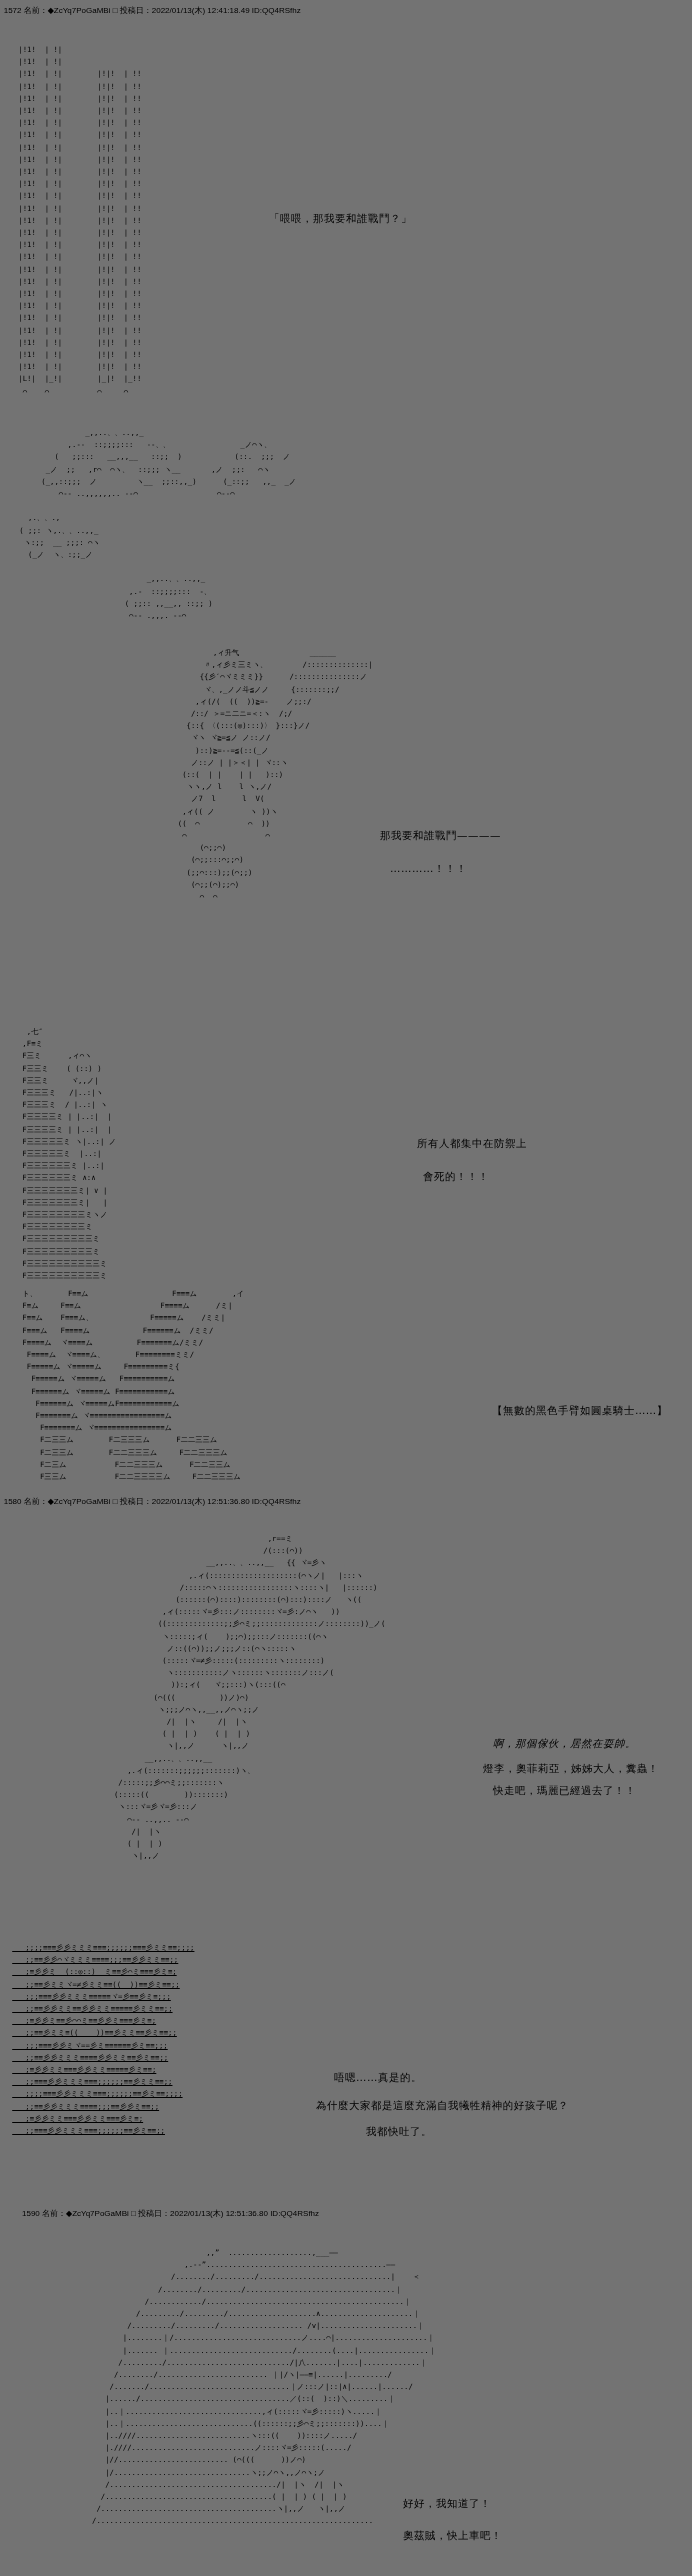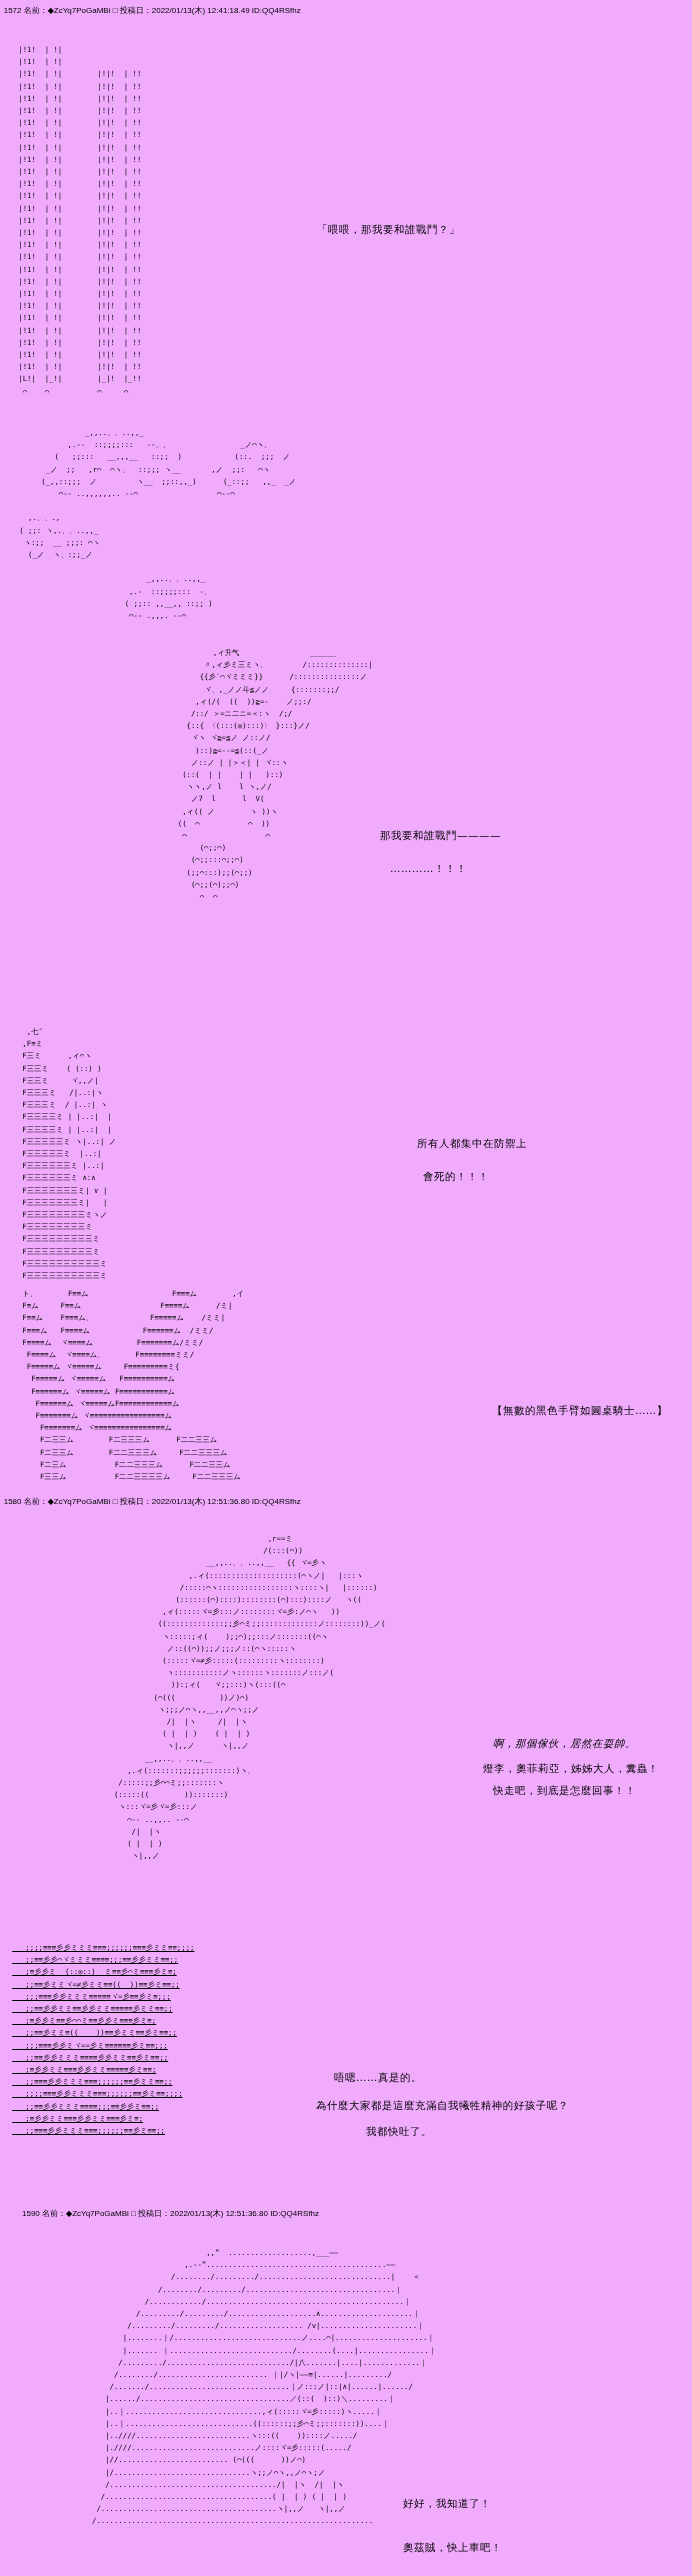--- a/index.html
+++ b/index.html
@@ -1,16 +1,16 @@
 <!DOCTYPE html>
 <html style="font-size:9.8px"><head>
 <meta charset="utf-8">
 <style>
   html,body{margin:0;padding:0;background:#ffffff;}
-  #page{position:relative;width:693px;height:2576px;background:#f0abfc;overflow:hidden;
+  #page{position:relative;width:693px;height:2576px;background:#737373;overflow:hidden;
         font-family:"DejaVu Sans",sans-serif;color:#000;}
   .post-header{position:absolute;font-family:"Liberation Sans","DejaVu Sans",sans-serif;
         font-size:8px;color:#000;white-space:nowrap;}
   pre.aa{position:absolute;margin:0;font-family:"DejaVu Sans Mono","Liberation Mono",monospace;
         font-size:7.3px;line-height:12.2px;color:#000;white-space:pre;}
   .dialogue{position:absolute;font-size:10.4px;color:#000;white-space:nowrap;
         font-family:"DejaVu Sans",sans-serif;letter-spacing:0.6px;}
 </style>
 </head>
 <body>
@@ -42,21 +42,21 @@
 |!1!  | !|        |!|!  | !!
 |!1!  | !|        |!|!  | !!
 |!1!  | !|        |!|!  | !!
 |!1!  | !|        |!|!  | !!
 |!1!  | !|        |!|!  | !!
 |!1!  | !|        |!|!  | !!
 |!1!  | !|        |!|!  | !!
 |L!|  |_!|        |_|!  |_!!
  ⌒    ⌒           ⌒     ⌒</pre>
 
-  <div class="dialogue" style="left:269px;top:223px;margin-left:48px;">「喂喂，那我要和誰戰鬥？」</div>
+  <div class="dialogue" style="left:269px;top:212px;">「喂喂，那我要和誰戰鬥？」</div>
 
   <pre class="aa" style="left:6.1px;top:427px;">                  _,,..、、..,,_
               ,.-‐  ::;;;;:::   ‐-、、                _ノ⌒ヽ、
            (   ;;:::   __,,,__   ::;;  )            (::.  ;;;  ノ
          _ノ  ;;   ,r⌒  ⌒ヽ、  ::;;; ヽ__       ,ノ  ;;:   ⌒ヽ
         (_,,::;;;  ノ         ヽ__  ;;::,,_)      (_::;;   ,,_  _ノ
             ⌒‐- ..,,,,,,.. -‐⌒                  ⌒--⌒
 
      ,.、、.,
    ( ;;: ヽ,.、、..,,_
@@ -162,21 +162,21 @@
       /:::::;;彡⌒⌒ミ;;:::::::ヽ
      (:::::((        )):::::::)
       ヽ:::ヾ=彡ヾ=彡:::ノ
         ⌒‐- ..,,.. -‐⌒
          /|  |ヽ
         ( |  | )
          ヽ|,,ノ</pre>
 
   <div class="dialogue" style="left:493px;top:1737px;font-style:italic;">啊，那個傢伙，居然在耍帥。</div>
   <div class="dialogue" style="left:483px;top:1762px;">燈李，奧菲莉亞，姊姊大人，糞蟲！</div>
-  <div class="dialogue" style="left:493px;top:1784px;">快走吧，到底是怎麼回事！！</div>
+  <div class="dialogue" style="left:493px;top:1784px;">快走吧，瑪麗已經過去了！！</div>
 
   <pre class="aa" style="left:12.2px;top:1942px;text-decoration:underline;">   ;;;;≡≡≡彡彡ミミミ≡≡≡;;;;;;≡≡≡彡ミミ≡≡;;;;
    ;;≡≡彡彡⌒ヾミミミ≡≡≡≡;;;≡≡彡彡ミミ≡≡;;
    ;≡彡彡ミ  (::◎::)  ミ≡≡彡⌒ミ≡≡≡彡ミ≡;
    ;;≡≡彡ミミヾ=≠彡ミミ≡≡((  ))≡≡彡ミ≡≡;;
    ;;;≡≡≡彡彡ミミミ≡≡≡≡≡ヾ=彡≡≡彡ミ≡;;;
    ;;≡≡彡彡ミミ≡≡彡彡ミミ≡≡≡≡≡彡ミミ≡≡;;
    ;≡彡彡ミ≡≡彡⌒⌒ミ≡≡彡彡ミ≡≡≡彡ミ≡;
    ;;≡≡彡ミミ≡((    ))≡≡彡ミミ≡≡彡ミ≡≡;;
    ;;;≡≡≡彡彡ミヾ==彡ミ≡≡≡≡≡≡彡ミ≡≡;;;
@@ -212,16 +212,16 @@
    |..////..........................ヽ:::((    ))::::ノ...../
    |.////............................ノ::::ヾ=彡:::::(...../
    |//......................... (⌒(((      ))ノ⌒)
    |/...............................ヽ;;ノ⌒ヽ,,ノ⌒ヽ;ノ
    /....................................../|  |ヽ  /|  |ヽ
   /......................................( |  | ) ( |  | )
  /........................................ヽ|,,ノ   ヽ|,,ノ
 /...............................................................</pre>
 
   <div class="dialogue" style="left:403px;top:2497px;font-family:Liberation Serif, serif;">好好，我知道了！</div>
-  <div class="dialogue" style="left:403px;top:2529px;margin-top:12px;">奧茲賊，快上車吧！</div>
+  <div class="dialogue" style="left:403px;top:2529px;">奧茲賊，快上車吧！</div>
 
 </div>
 
 
 </body></html>

